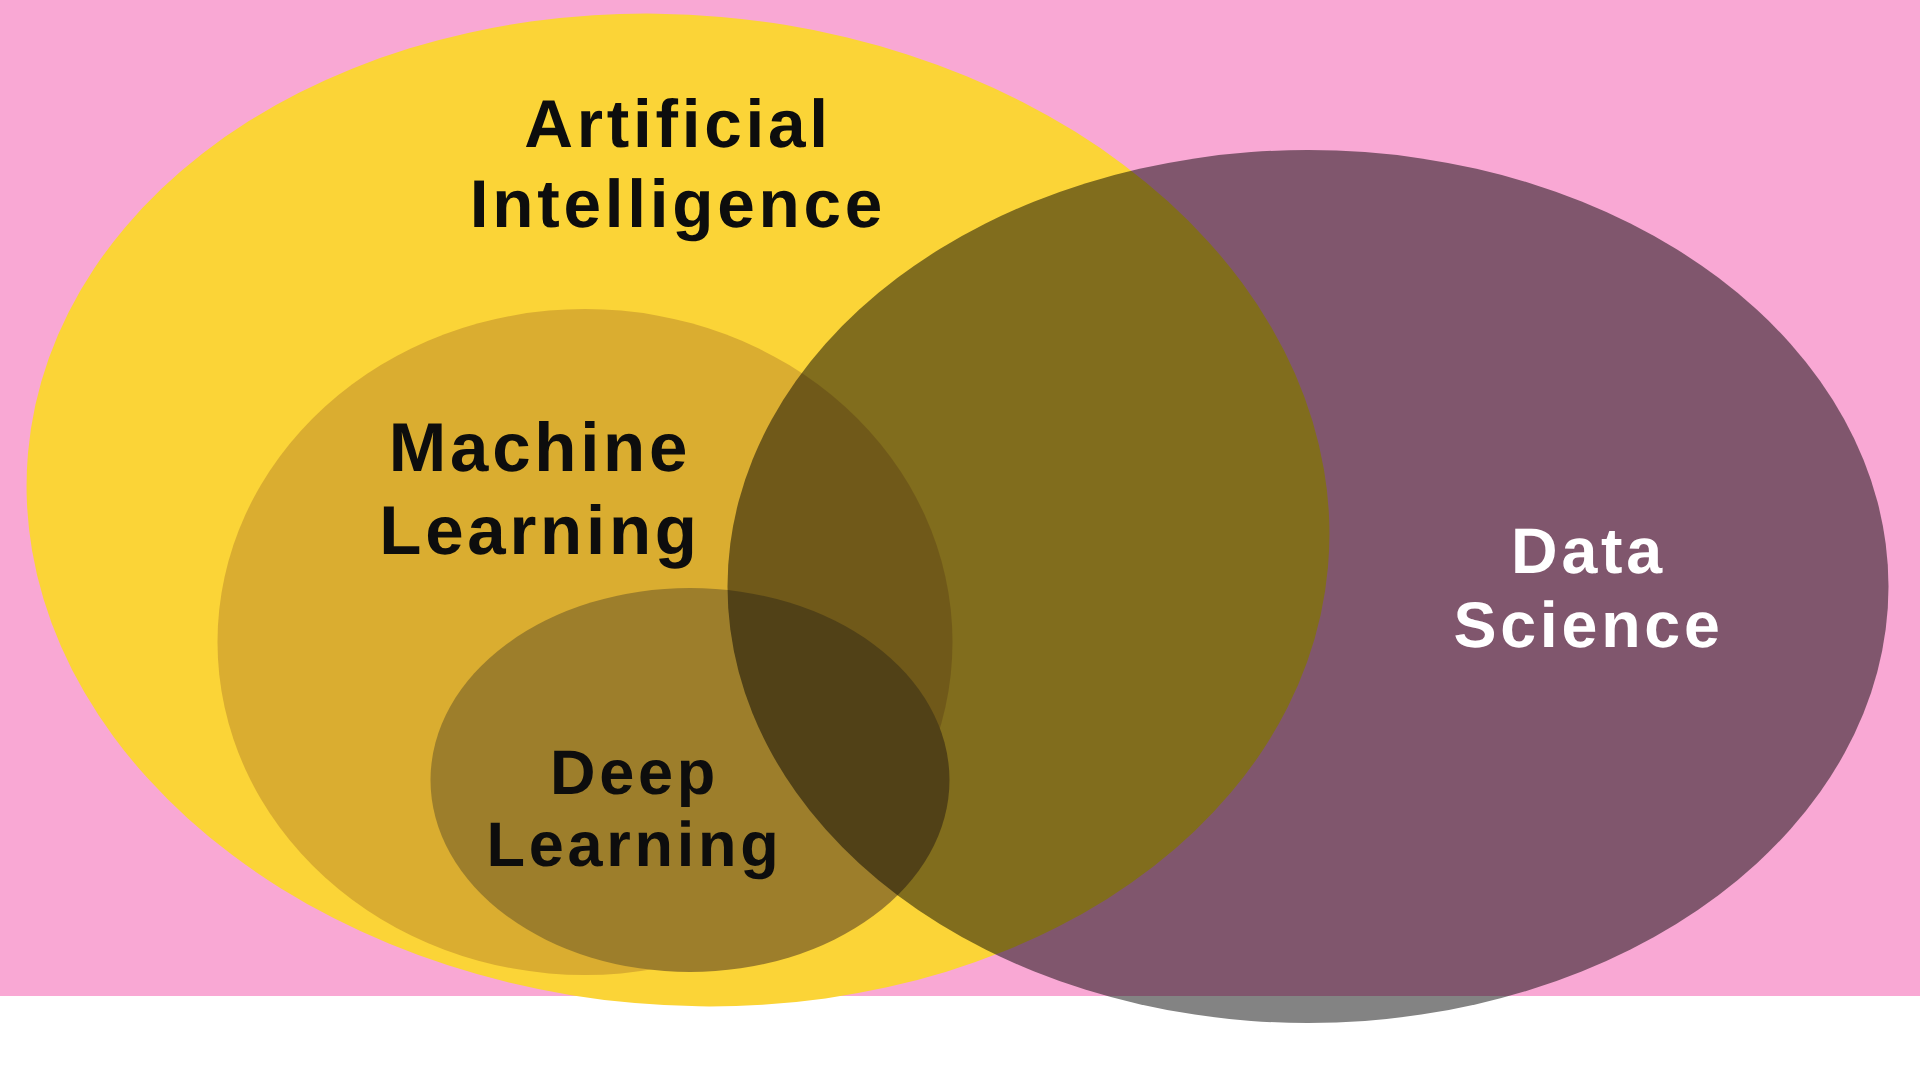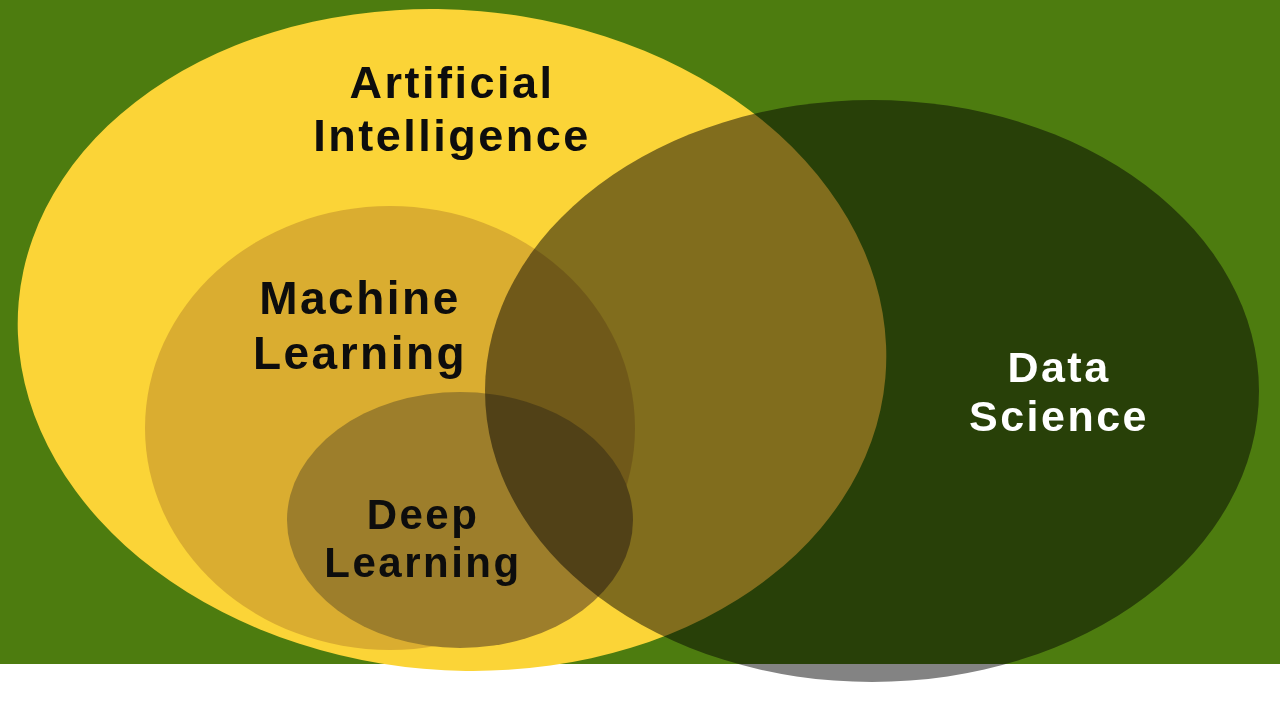--- a/index.html
+++ b/index.html
@@ -8,21 +8,21 @@
     background: #ffffff;
     width: 1280px;
     height: 720px;
     overflow: hidden;
     font-family: "Liberation Sans", sans-serif;
   }
   .stage {
     position: relative;
     width: 1280px;
     height: 664px;
-    background: #4d7c0f;
+    background: #f9a8d4;
   }
   svg { display: block; }
   .set-label {
     font-family: "Liberation Sans", sans-serif;
     font-weight: bold;
     letter-spacing: 2.5px;
   }
   .label-ai   { font-size: 45px; }
   .label-ml   { font-size: 46px; }
   .label-dl   { font-size: 42px; }

